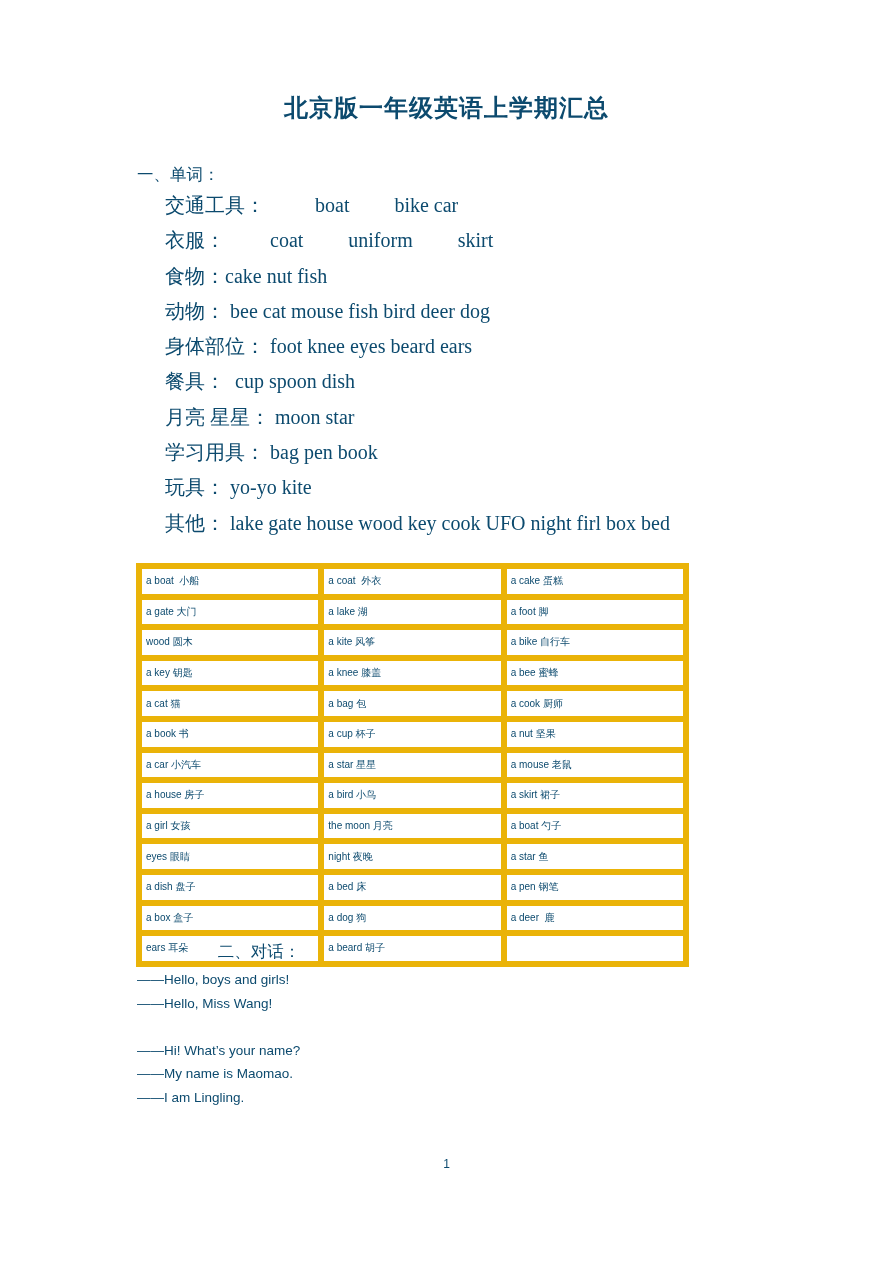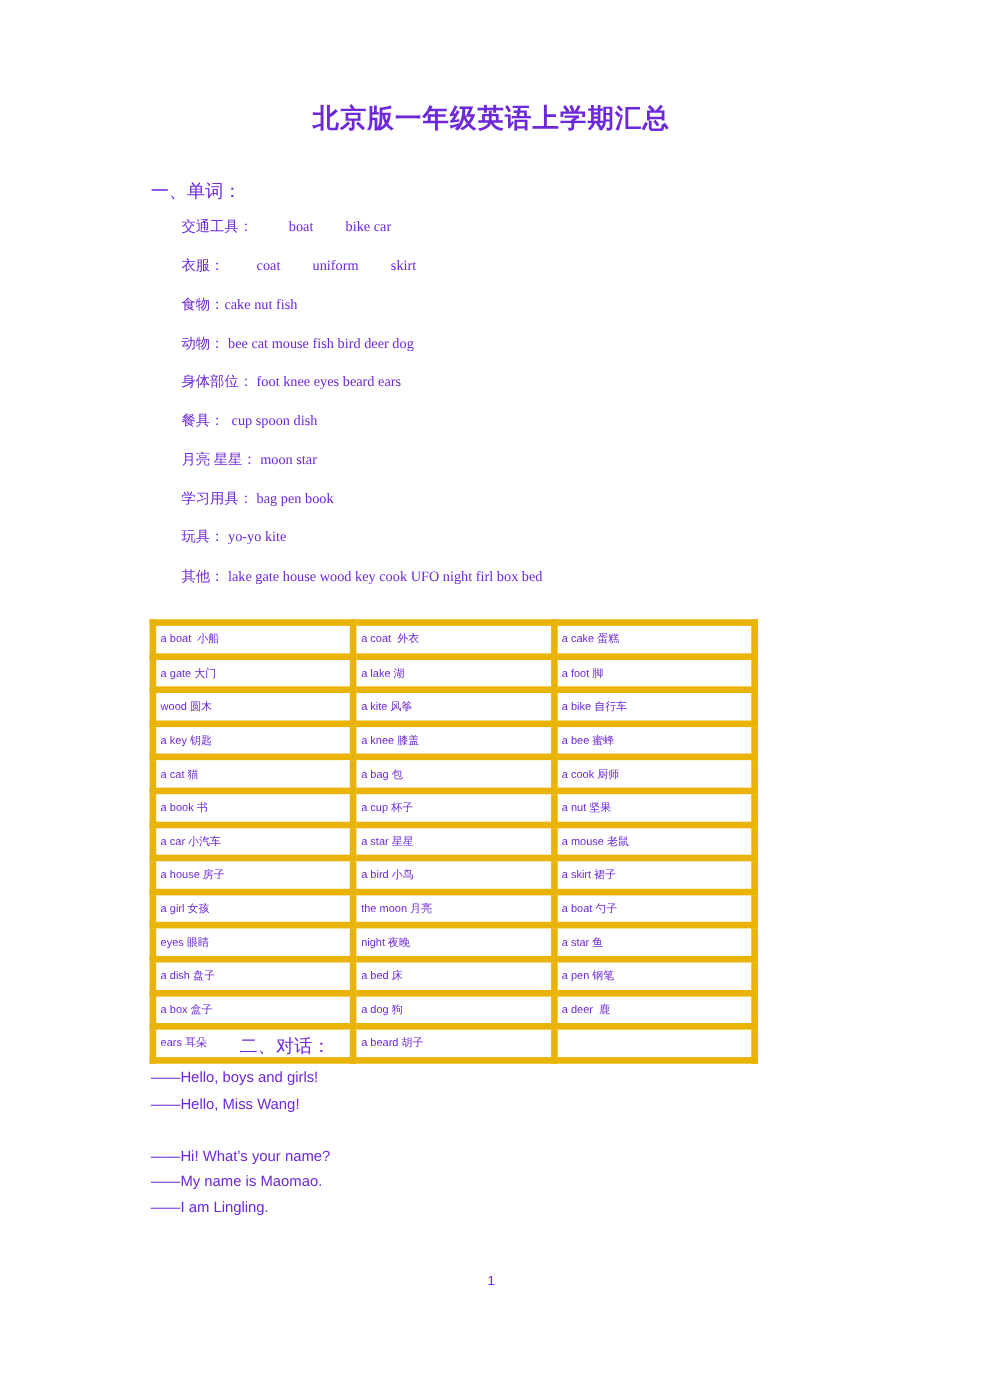--- a/index.html
+++ b/index.html
@@ -5,21 +5,21 @@
   html, body {
     margin: 0;
     padding: 0;
     background: #ffffff;
   }
   .page {
     position: relative;
     width: 893px;
     height: 1263px;
     background: #ffffff;
-    color: #6d28d9;
+    color: #0c4a6e;
     font-family: "Liberation Serif", serif;
     overflow: hidden;
   }
   .doc-title {
     position: absolute;
     top: 94px;
     left: 0;
     width: 100%;
     text-align: center;
     font-family: "Liberation Sans", sans-serif;
@@ -38,21 +38,21 @@
   }
   .sec1-heading {
     position: absolute;
     top: 164px;
     left: 137px;
   }
   .category-list {
     position: absolute;
     top: 188px;
     left: 165px;
-    font-size: 13px;
+    font-size: 20px;
     line-height: 35.3px;
     white-space: pre;
   }
   .category-line {
     white-space: pre;
   }
   .vocab-table {
     position: absolute;
     top: 563px;
     left: 136px;

